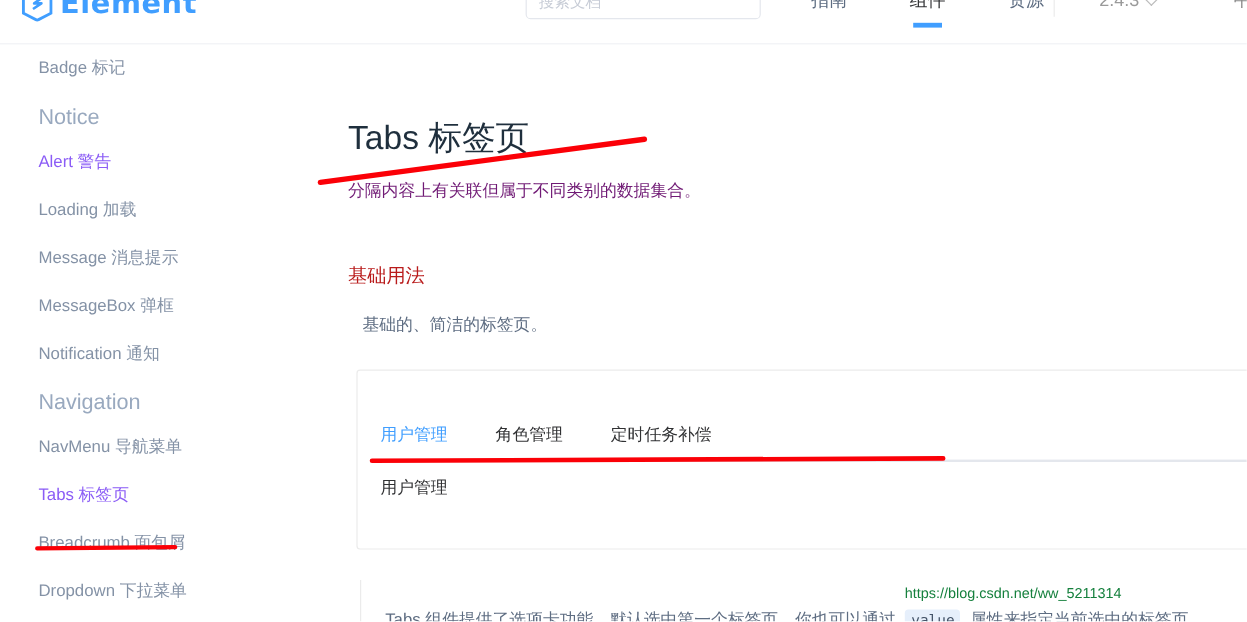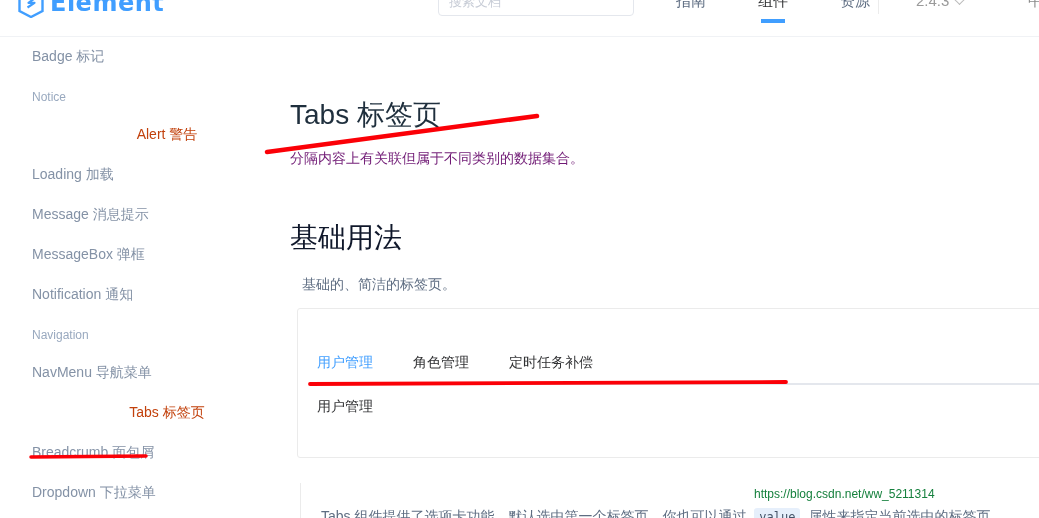--- a/index.html
+++ b/index.html
@@ -145,25 +145,24 @@
     overflow: hidden;
   }
   .side-item {
     font-size: 14px;
     color: #8492a6;
     padding: 0 0 0 20px;
     line-height: 40px;
     white-space: nowrap;
   }
   .side-item.active {
-    color: #c2410c;
-    text-align: center;
+    color: #8b5cf6;
   }
   .side-group {
-    font-size: 12px;
+    font-size: 18px;
     color: #99a9bf;
     padding: 0 0 0 20px;
     line-height: 34px;
     margin-top: 4px;
     white-space: nowrap;
   }
 
   
   .main {
     position: absolute;
@@ -182,22 +181,22 @@
     padding: 0 0 0 0;
     line-height: 1.2;
   }
   .page-sub {
     font-size: 14px;
     color: #701a75;
     margin: 16px 0 0 0;
     line-height: 1.5;
   }
   .section-title {
-    font-size: 28px;
-    color: #0f172a;
+    font-size: 16px;
+    color: #b91c1c;
     font-weight: 400;
     margin: 52px 0 4px 0;
     line-height: 1.2;
   }
   .section-desc {
     font-size: 14px;
     color: #5e6d82;
     margin: 20px 0 0 12px;
     line-height: 1.5;
   }

